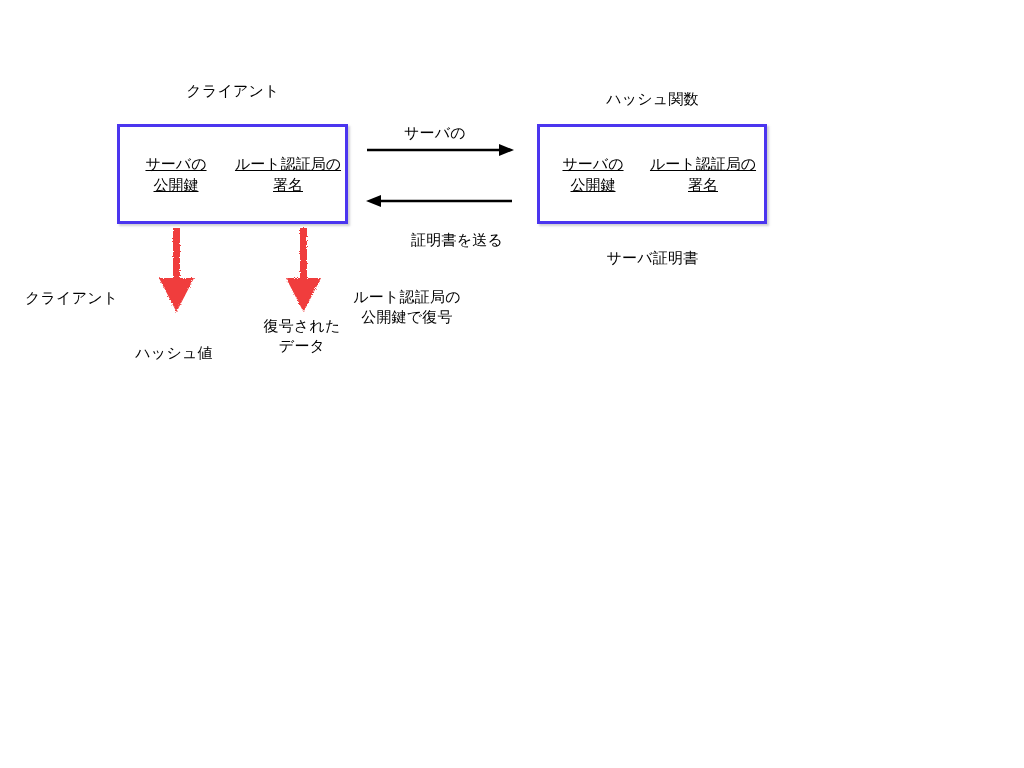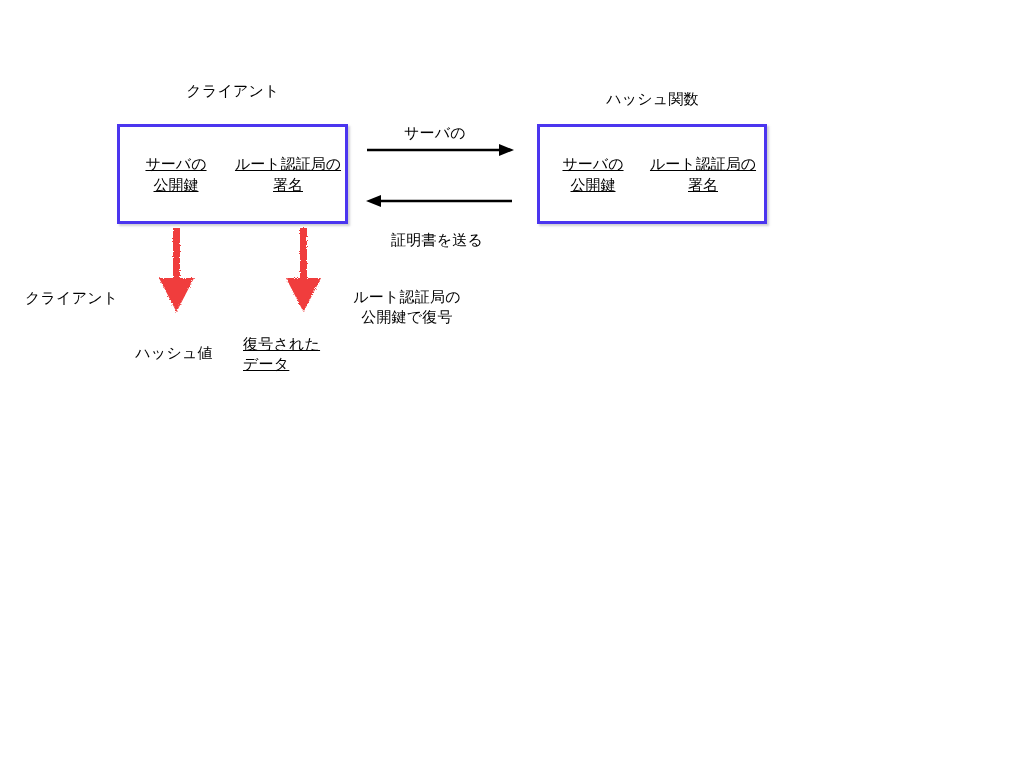--- a/index.html
+++ b/index.html
@@ -89,34 +89,35 @@
 
   <div class="entity-box" id="server-box" style="left:537px; top:124px; width:230px; height:100px;">
     <div class="box-inner">
       <div class="box-cell cell-key">サーバの
 公開鍵</div>
       <div class="box-cell cell-sign">ルート認証局の
 署名</div>
     </div>
   </div>
 
+  <div class="label" style="left:537px; top:248px; width:231px;">サーバ証明書</div>
 
   <div class="label" style="left:375px; top:123px; width:120px;">サーバの</div>
 
   <svg class="arrow-svg" style="left:366px; top:142px;" width="150" height="16" viewBox="0 0 150 16">
     <line x1="1" y1="8" x2="136" y2="8" stroke="#000000" stroke-width="2.4"></line>
     <polygon points="133,2 148,8 133,14" fill="#000000"></polygon>
   </svg>
 
   <svg class="arrow-svg" style="left:366px; top:193px;" width="148" height="16" viewBox="0 0 148 16">
     <line x1="12" y1="8" x2="146" y2="8" stroke="#000000" stroke-width="2.4"></line>
     <polygon points="15,2 0,8 15,14" fill="#000000"></polygon>
   </svg>
 
-  <div class="label" style="left:371px; top:230px; width:132px;">証明書を送る</div>
+  <div class="label" style="left:371px; top:230px; width:132px;text-align:right;">証明書を送る</div>
 
   <svg class="red-arrow" style="left:154px; top:228px;" width="46" height="90" viewBox="0 0 46 90">
     <defs>
       <filter id="rough1" x="-30%" y="-10%" width="160%" height="125%">
         <feTurbulence type="fractalNoise" baseFrequency="0.85" numOctaves="3" seed="7" result="noise"></feTurbulence>
         <feDisplacementMap in="SourceGraphic" in2="noise" scale="3.2" xChannelSelector="R" yChannelSelector="G"></feDisplacementMap>
       </filter>
     </defs>
     <g filter="url(#rough1)">
       <rect x="19" y="0" width="7" height="58" fill="#f03c3c"></rect>
@@ -137,16 +138,16 @@
     </defs>
     <g filter="url(#rough2)">
       <rect x="19" y="0" width="7" height="58" fill="#f03c3c"></rect>
       <polygon points="5,50 40,50 22.5,84" fill="#f03c3c"></polygon>
     </g>
   </svg>
 
   <div class="label multiline" style="left:342px; top:287px; width:130px; text-align:center; white-space:pre-line;">ルート認証局の
 公開鍵で復号</div>
 
-  <div class="label multiline" style="left:243px; top:334px; width:118px; text-align:left; white-space:pre-line;text-decoration:underline;">復号された
+  <div class="label multiline" style="left:243px; top:316px; width:118px; text-align:center; white-space:pre-line;">復号された
 データ</div>
 
 </div>
 
 </body></html>

